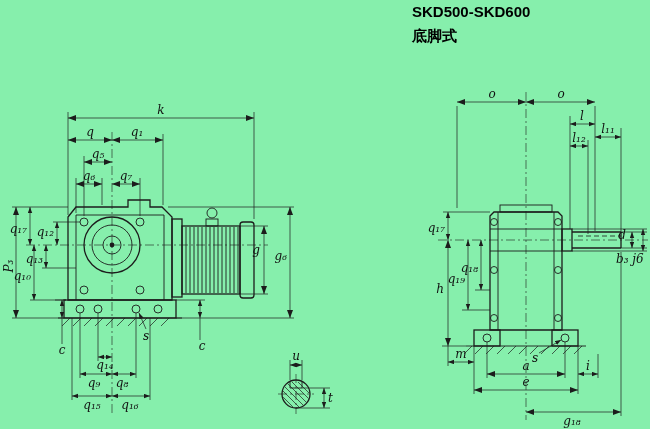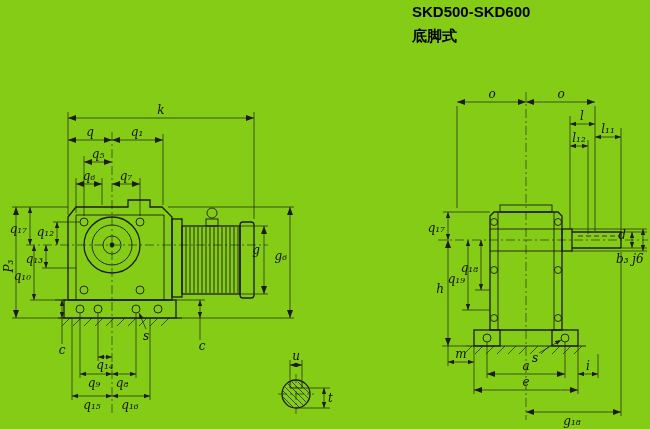--- a/index.html
+++ b/index.html
@@ -1,16 +1,16 @@
 <!DOCTYPE html>
 <html><head>
 <meta charset="utf-8">
 <style>
   html,body{margin:0;padding:0;background:#ffffff;}
-  .canvas{position:relative;width:650px;height:429px;background:#84cc16;overflow:hidden;
+  .canvas{position:relative;width:650px;height:429px;background:#86efac;overflow:hidden;
           font-family:"Liberation Sans",sans-serif;}
   svg{position:absolute;left:0;top:0;}
   .obj{stroke:#1c1c1c;stroke-width:1.3;fill:none;}
   .obj2{stroke:#1c1c1c;stroke-width:0.9;fill:none;}
   .dim{stroke:#1c1c1c;stroke-width:0.7;fill:none;}
   .cl{stroke:#1c1c1c;stroke-width:0.6;fill:none;stroke-dasharray:9 3 2 3;}
   .dash{stroke:#1c1c1c;stroke-width:0.8;fill:none;stroke-dasharray:5 3;}
   .hatch{stroke:#1c1c1c;stroke-width:0.7;}
   text.lbl{font-family:"DejaVu Serif","DejaVu Sans",serif;font-style:italic;
            font-size:12px;fill:#111;}

